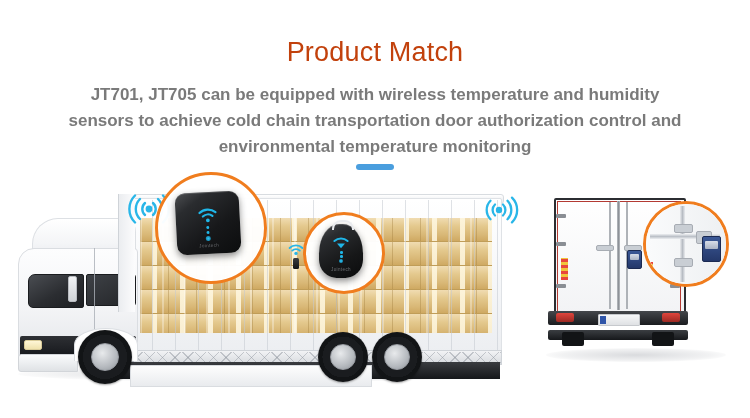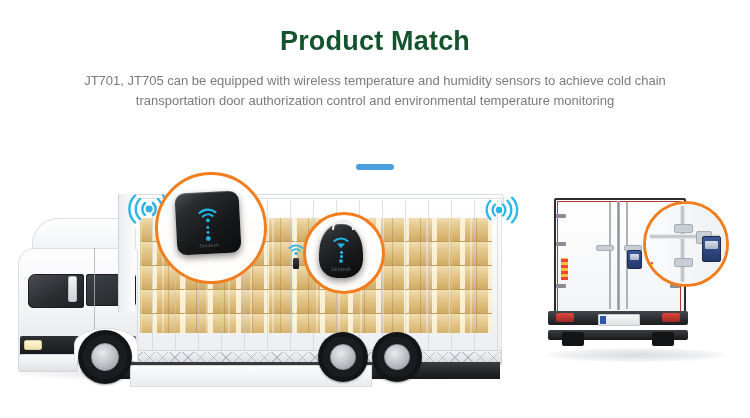--- a/index.html
+++ b/index.html
@@ -6,25 +6,25 @@
   body{
     width:750px;height:418px;overflow:hidden;background:#ffffff;
     font-family:"Liberation Sans","DejaVu Sans",sans-serif;
     -webkit-font-smoothing:antialiased;
   }
   .page{position:relative;width:750px;height:418px;background:#fff;}
 
   
   .header{position:absolute;left:0;top:0;width:750px;text-align:center;}
   .title{
-    font-size:27px;color:#14532d;font-weight:700;letter-spacing:.2px;
-    margin:0;padding-top:27px;line-height:1.1;
+    font-size:27px;color:#c2410c;font-weight:400;letter-spacing:.2px;
+    margin:0;padding-top:38px;line-height:1.1;
   }
   .subtitle{
-    font-size:13px;color:#7a7a7a;font-weight:400;line-height:1.55;
+    font-size:17px;color:#7a7a7a;font-weight:700;line-height:1.55;
     margin:14px auto 0;width:620px;
   }
   .divider-wrap{position:absolute;left:0;top:156px;width:750px;text-align:center;}
   .divider{
     display:inline-block;width:38px;height:6px;border-radius:3px;background:#4a9ede;
   }
 
   
   .scene{position:absolute;left:0;top:170px;width:750px;height:248px;}
 

